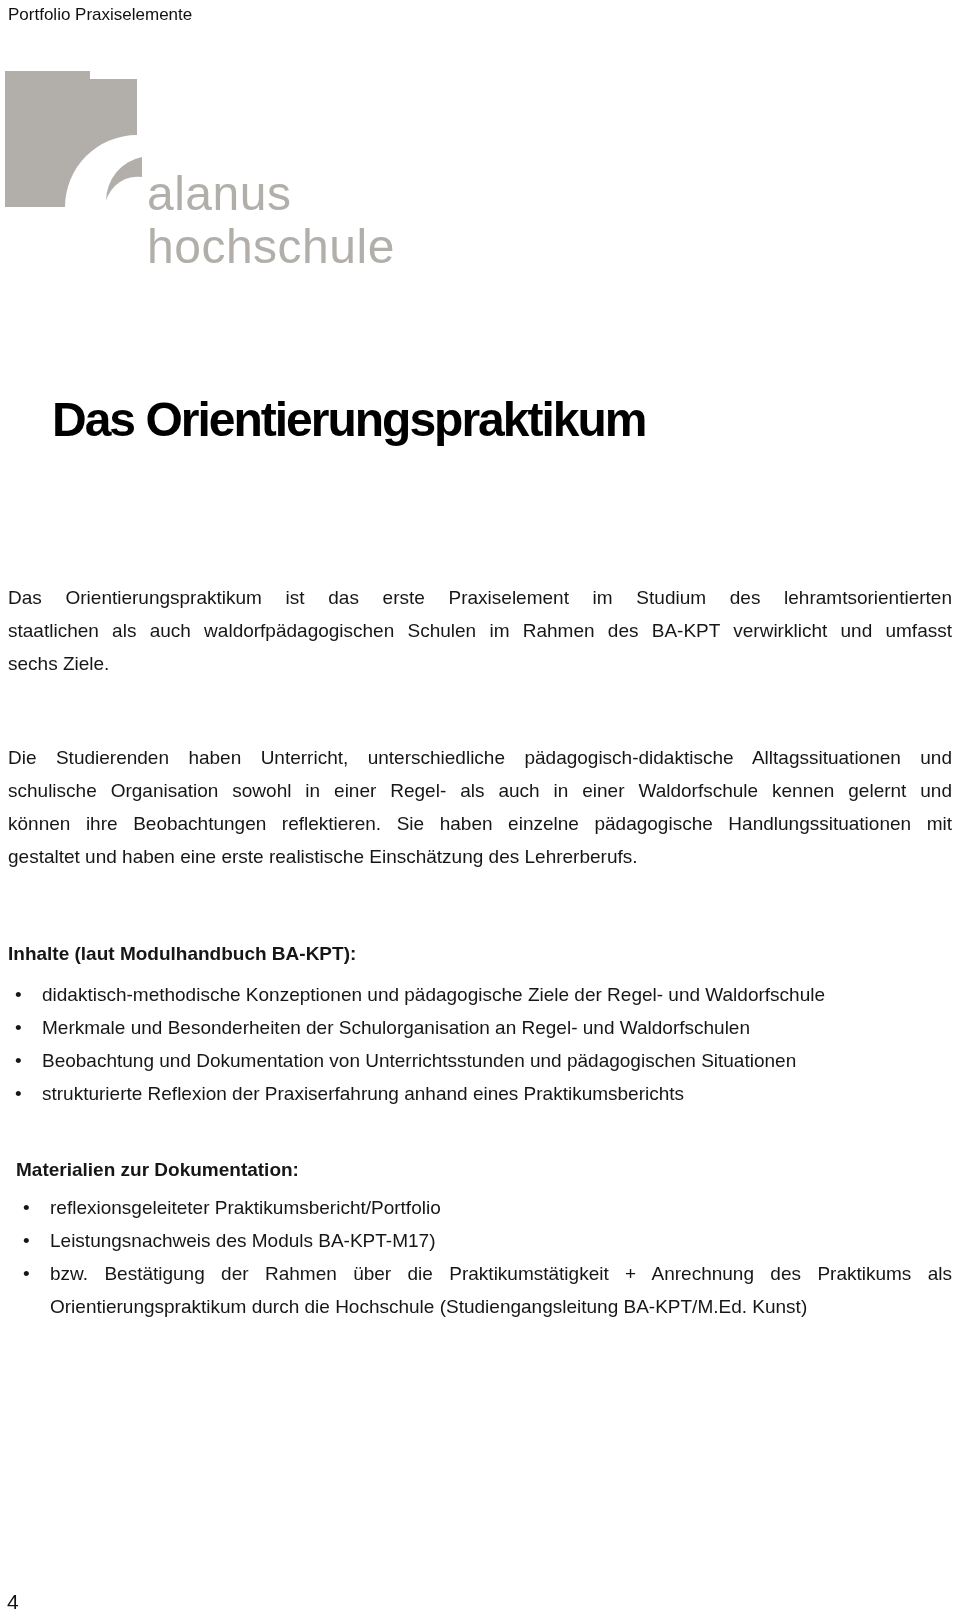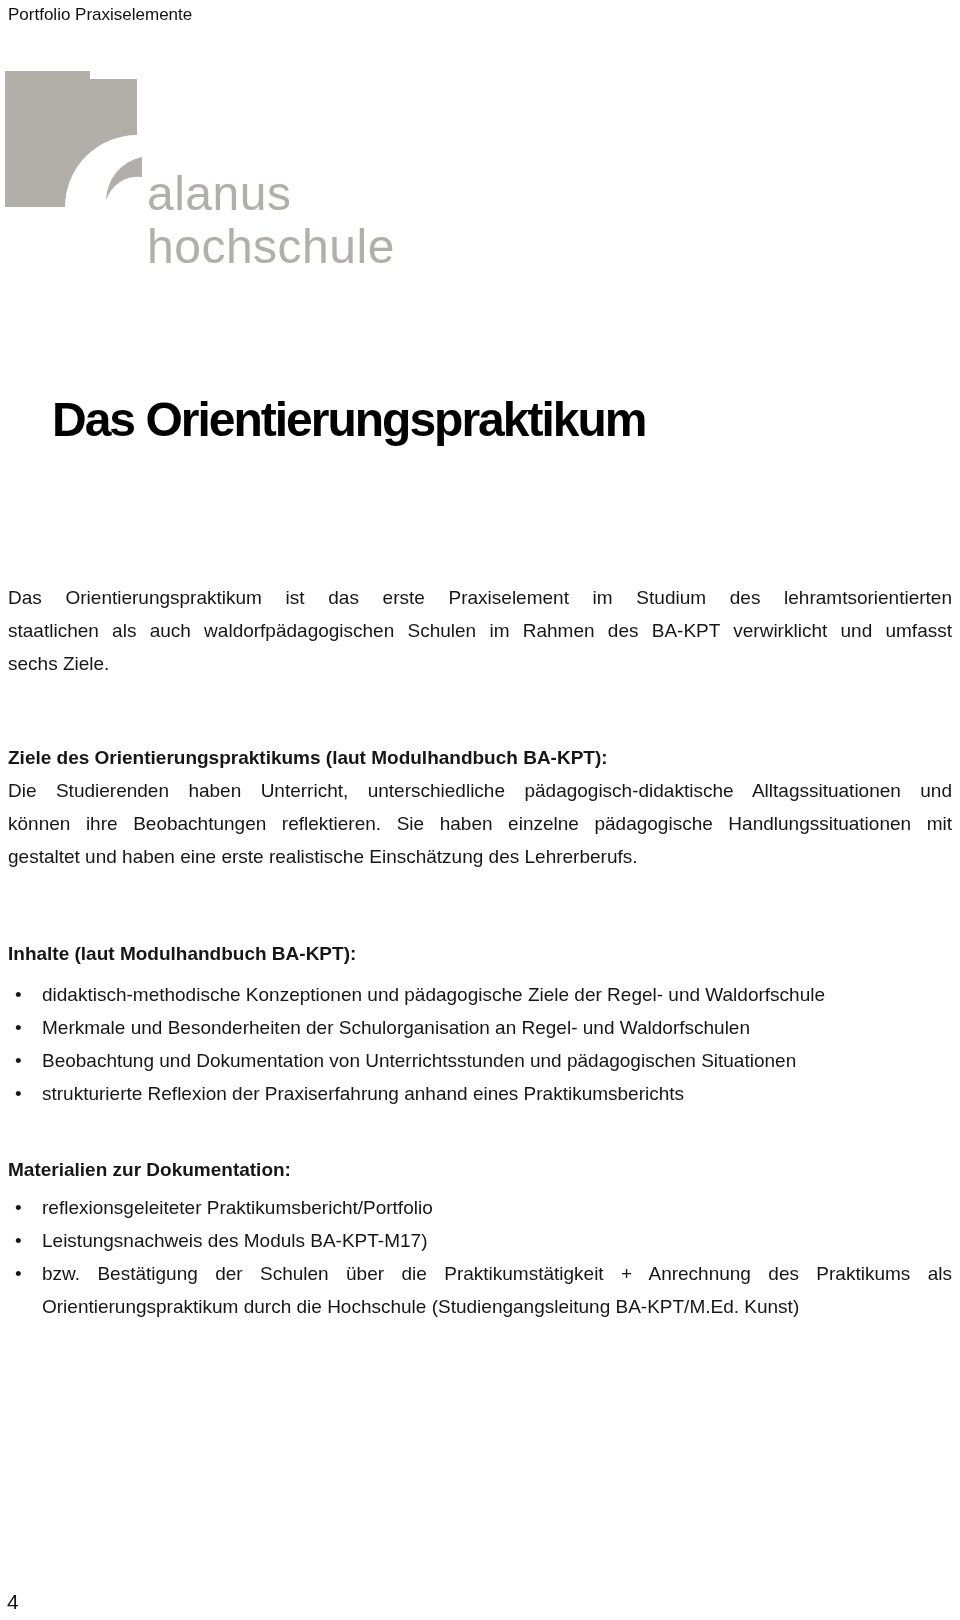--- a/index.html
+++ b/index.html
@@ -29,21 +29,21 @@
   .title{
     position:absolute;left:6px;top:360px;
     font-size:48px;font-weight:700;letter-spacing:-2px;
     color:#000;white-space:nowrap;margin-left:46px;
   }
   
   .block{position:absolute;left:8px;right:8px;font-size:19px;line-height:33px;}
   .block.intro{top:581px;}
   .block.ziele{top:741px;}
   .block.inhalte{top:937px;}
-  .block.materialien{top:1153px;}
+  .block.materialien{top:1153px;margin-left:8px;}
   .h{font-weight:700;white-space:nowrap;}
   .line{white-space:nowrap;}
   .jl{text-align:justify;text-align-last:justify;-moz-text-align-last:justify;white-space:normal;}
   .bullets{margin-top:8px;}
   .bullets.tight{margin-top:5px;}
   .bullet{display:flex;}
   .dot{flex:0 0 34px;padding-left:7px;box-sizing:border-box;}
   .btext{flex:1;min-width:0;}
   
   .page-number{
@@ -69,22 +69,22 @@
 
 <h1 class="title">Das Orientierungspraktikum</h1>
 
 <div class="block intro">
   <div class="jl">Das Orientierungspraktikum ist das erste Praxiselement im Studium des lehramtsorientierten</div>
   <div class="jl">staatlichen als auch waldorfpädagogischen Schulen im Rahmen des BA-KPT verwirklicht und umfasst</div>
   <div class="line">sechs Ziele.</div>
 </div>
 
 <div class="block ziele">
-  <div class="h">Ziele des Orientierungspraktikums (laut Modulhandbuch BA-KPT):</div>
   <div class="jl">Die Studierenden haben Unterricht, unterschiedliche pädagogisch-didaktische Alltagssituationen und</div>
+  <div class="jl">schulische Organisation sowohl in einer Regel- als auch in einer Waldorfschule kennen gelernt und</div>
   <div class="jl">können ihre Beobachtungen reflektieren. Sie haben einzelne pädagogische Handlungssituationen mit</div>
   <div class="line">gestaltet und haben eine erste realistische Einschätzung des Lehrerberufs.</div>
 </div>
 
 <div class="block inhalte">
   <div class="h">Inhalte (laut Modulhandbuch BA-KPT):</div>
   <div class="bullets">
     <div class="bullet">
       <span class="dot">•</span>
       <div class="btext">
@@ -123,20 +123,20 @@
     </div>
     <div class="bullet">
       <span class="dot">•</span>
       <div class="btext">
           <div class="line">Leistungsnachweis des Moduls BA-KPT-M17)</div>
         </div>
     </div>
     <div class="bullet">
       <span class="dot">•</span>
       <div class="btext">
-        <div class="jl">bzw. Bestätigung der Schulen über die Praktikumstätigkeit + Anrechnung des Praktikums als</div>
+        <div class="jl">bzw. Bestätigung der Rahmen über die Praktikumstätigkeit + Anrechnung des Praktikums als</div>
         <div class="line">Orientierungspraktikum durch die Hochschule (Studiengangsleitung BA-KPT/M.Ed. Kunst)</div>
       </div>
     </div>
   </div>
 </div>
 
 <div class="page-number">4</div>
 
 </body></html>

